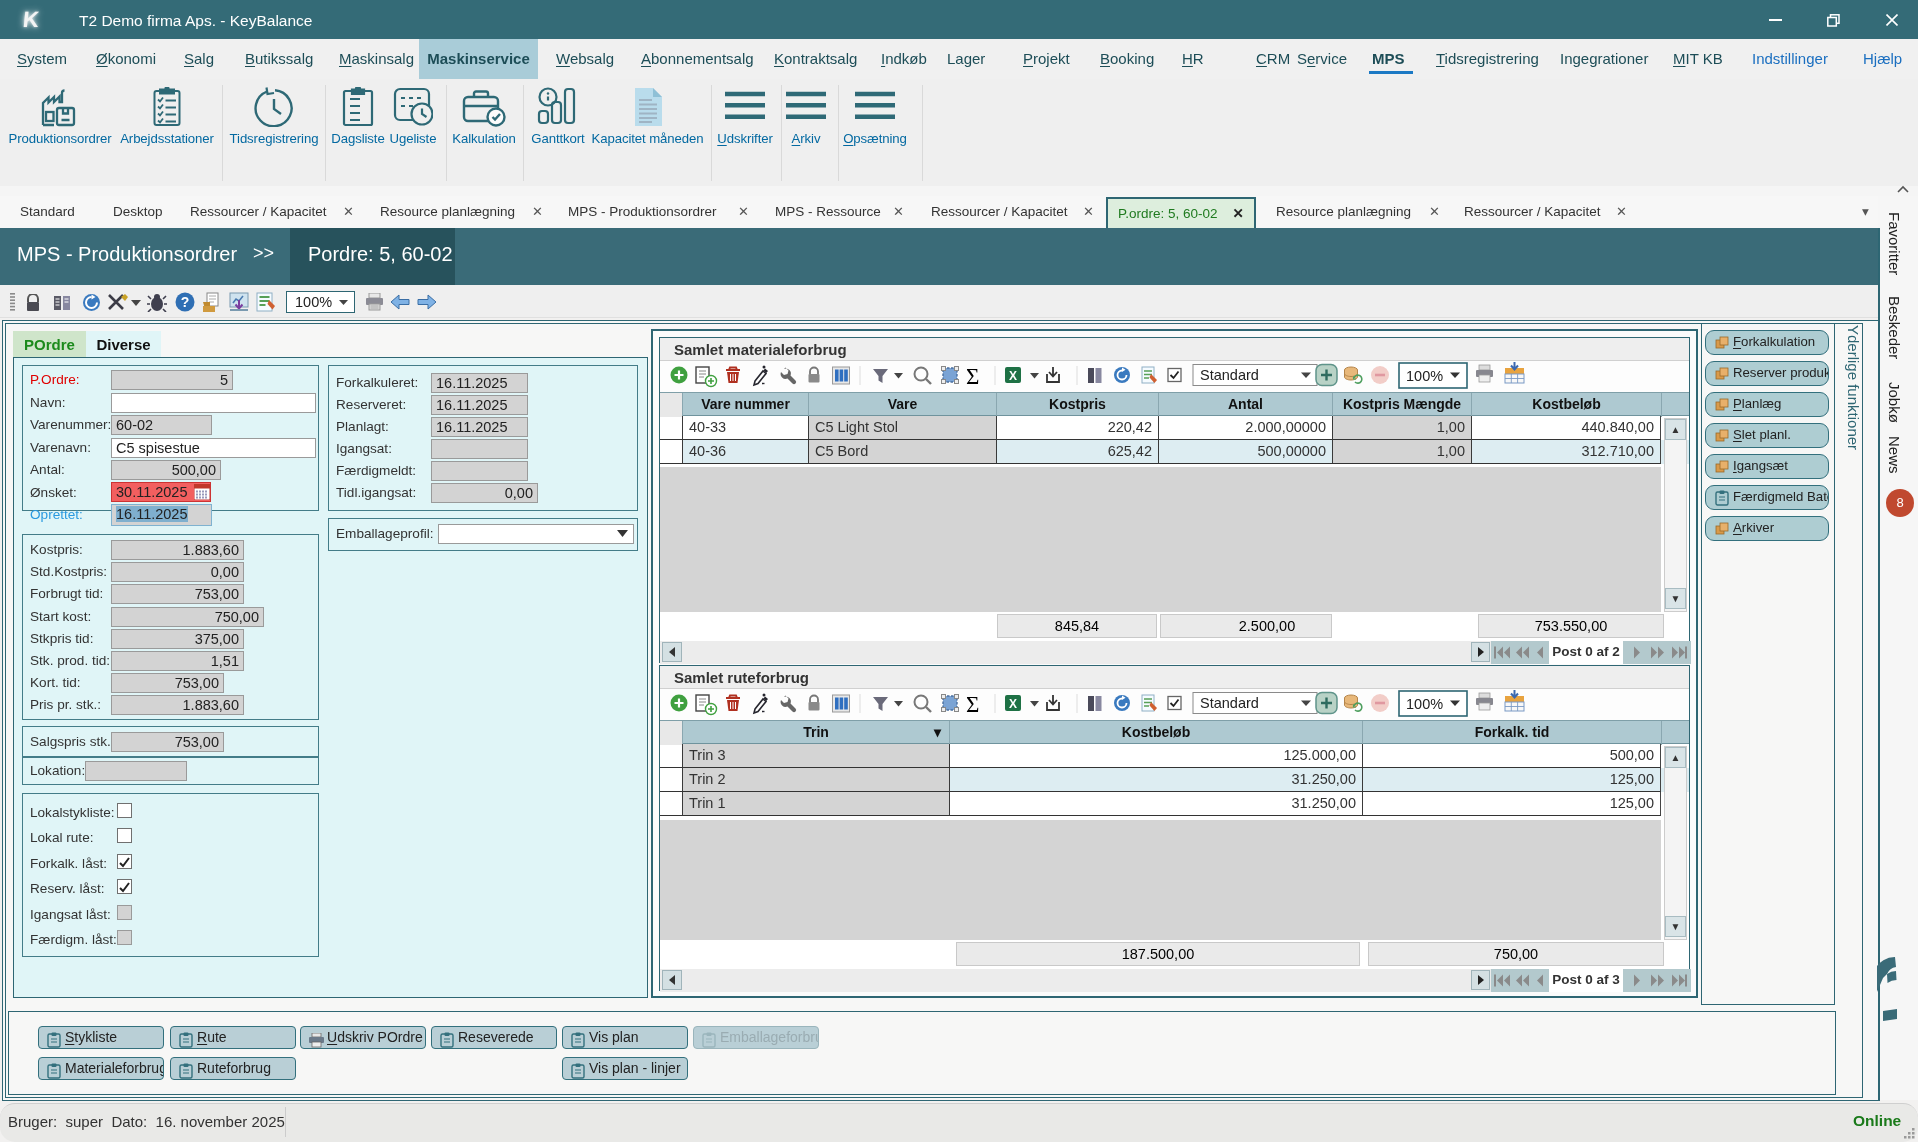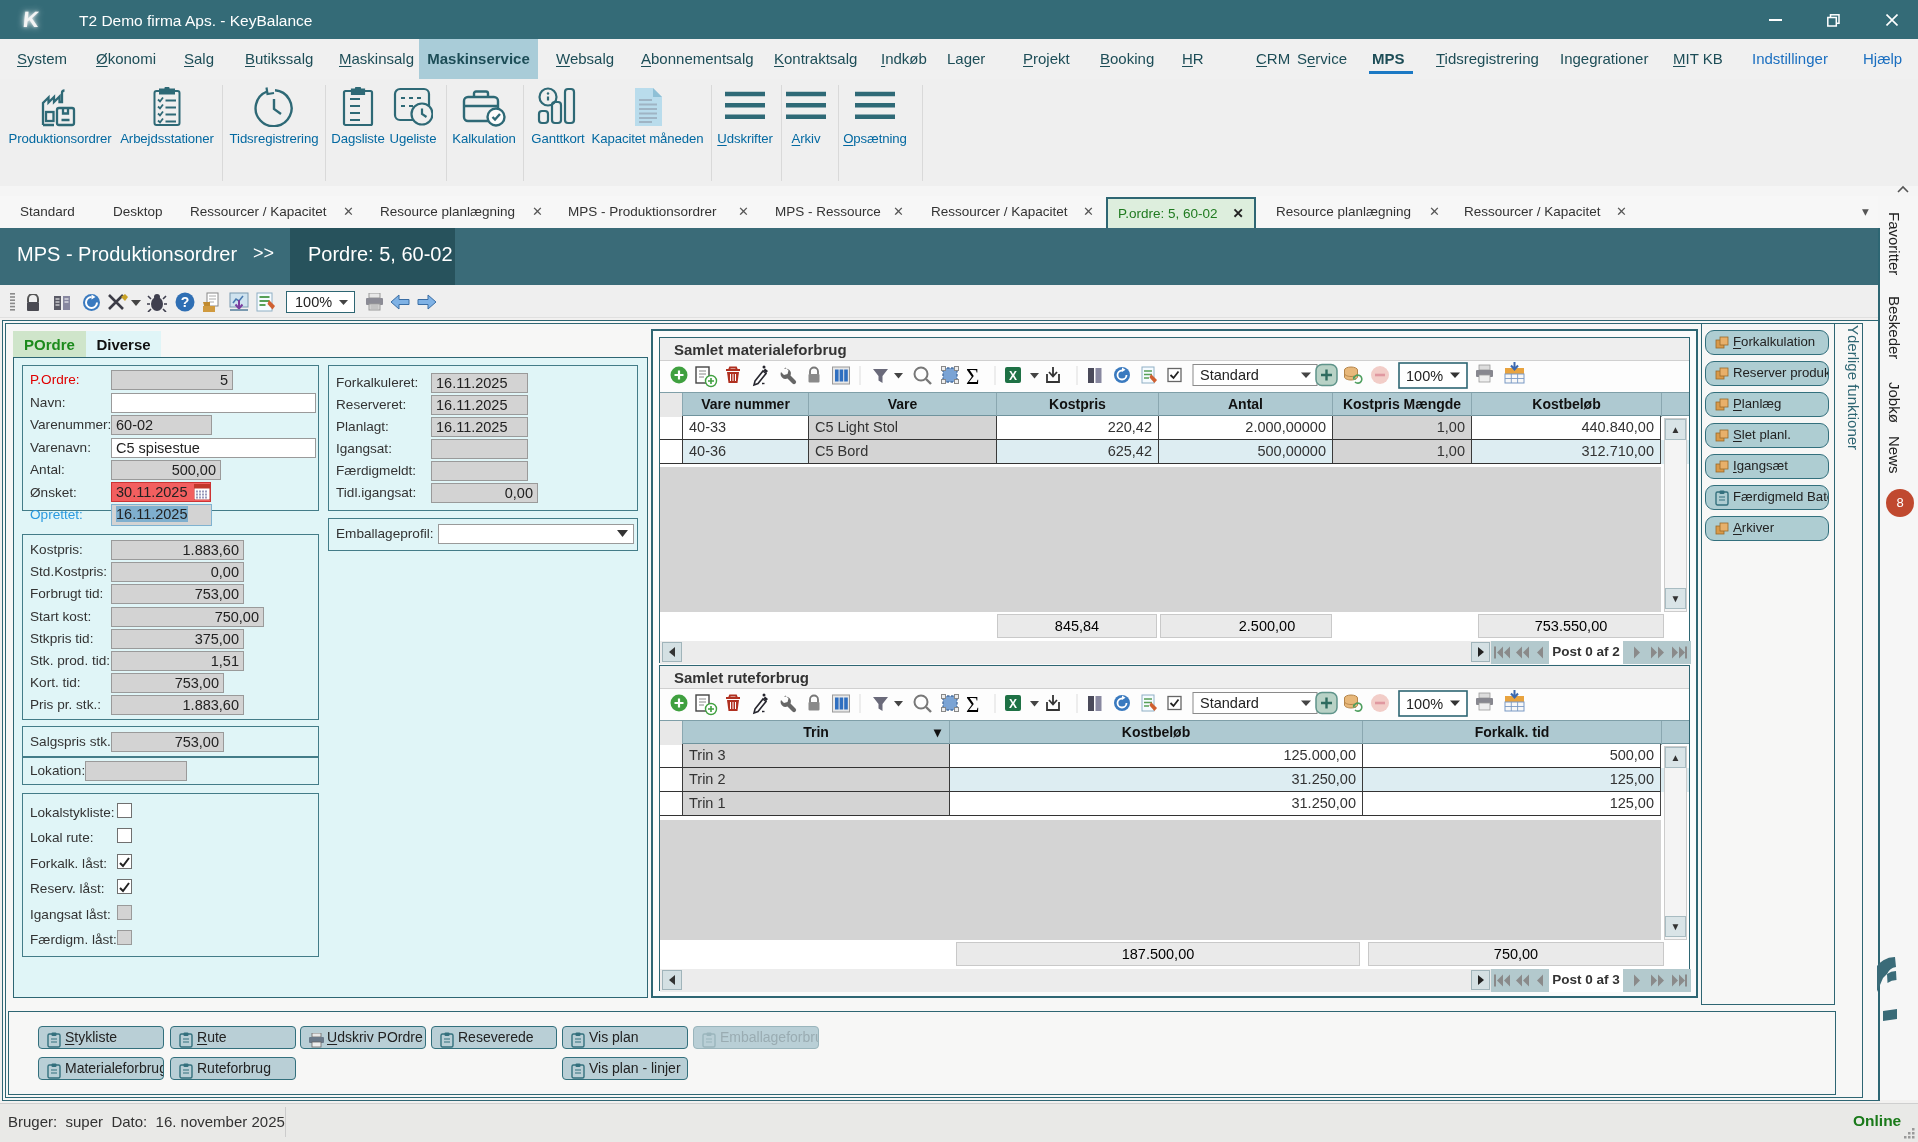--- a/index.html
+++ b/index.html
@@ -57,21 +57,21 @@
 .trow { position:relative; height:24px; font-size:14.5px; color:#333; }
 .trow .tc { position:absolute; top:0; height:24px; line-height:23px; padding:0 6px; border-left:1px solid #3a3a3a; border-bottom:1px solid #333; }
 .gray { background:#d4d4d4; }
 .bluerow { background:#ddedf2; }
 .sumrow .sf { position:absolute; height:24px; background:#eaeaea; border:1px solid #c9c9c9; font-size:14.5px; text-align:center; line-height:22px; padding:0 6px; }
 
 .sbtn { position:absolute; left:1705px; width:124px; height:25px; background:#aecdd2; border:1.5px solid #33707d; border-radius:9px; font-size:13.2px; color:#222; line-height:22px; padding-left:27px; white-space:nowrap; overflow:hidden; }
 
 .bbtn { position:absolute; height:23px; background:#b9cfd6; border:1.5px solid #33707d; border-radius:4px; font-size:14px; color:#222; line-height:20px; padding-left:26px; white-space:nowrap; overflow:hidden; }
 
-#statusbar { position:absolute; left:0; top:1103px; width:1918px; height:39px; background:#e9e9e7; border-top:1px solid #cfcfcf; }
+#statusbar { position:absolute; left:0; top:1103px; width:1918px; height:39px; background:#e9e9e7; border-top:1px solid #cfcfcf;border-radius:15px; }
 </style>
 </head>
 <body>
 
 <div id="titlebar">
   <div class="logo">K</div>
   <div class="title">T2 Demo firma Aps. - KeyBalance</div>
   <svg class="abs" style="left:1769px; top:19px;" width="13" height="3">
       <rect width="13" height="2" fill="#fff"></rect>
     </svg>

